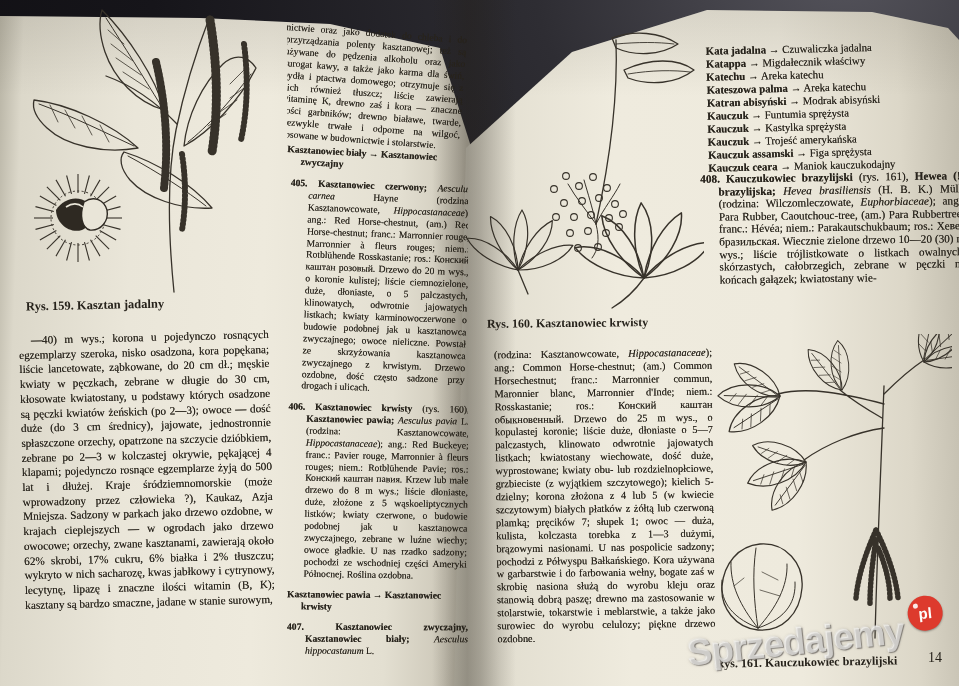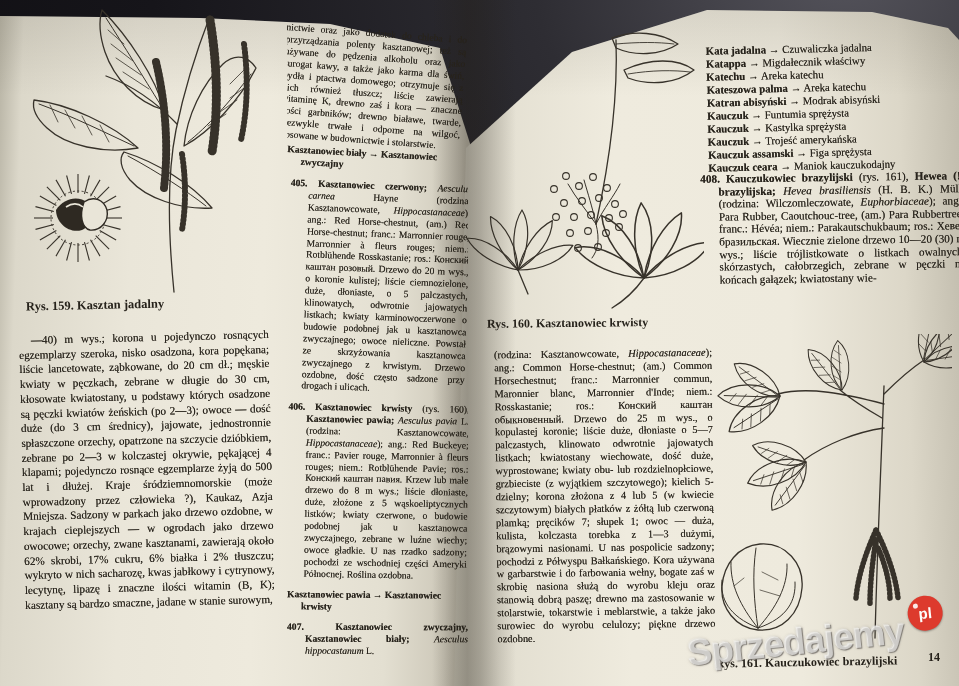--- a/index.html
+++ b/index.html
@@ -43,21 +43,21 @@
   .col-l2 .b-x2{transform:rotate(.5deg);}
   .col-l2 .b-407{transform:rotate(.2deg);}
   .cap-159{left:26px;top:298px;font-size:12.5px;transform:rotate(-1.2deg);}
   
   .cap-160{left:487px;top:316px;font-size:12px;transform:rotate(-.6deg);}
   .col-r1{left:496px;top:348px;width:218px;height:338px;overflow:hidden;font-size:10.4px;line-height:12.9px;transform:rotate(-.7deg);}
   .col-r2-list{left:707px;top:42px;width:240px;font-size:10.8px;line-height:13px;transform:rotate(-1.3deg);}
   .col-r2-list .xref-line{padding-left:16px;text-indent:-16px;}
   .col-r2-408{left:701px;top:171px;width:246px;font-size:11.2px;line-height:12.6px;transform:rotate(-.8deg);}
   .cap-161{left:716px;top:655px;font-size:12px;transform:rotate(-1deg);}
-  .page-num{position:absolute;left:928px;top:650px;z-index:2;font-weight:bold;font-size:12px;color:#26221b;}
+  .page-num{position:absolute;left:928px;top:650px;z-index:2;font-weight:normal;font-size:14px;color:#26221b;}
   
   .watermark{
     position:absolute;left:688px;top:618px;width:280px;height:64px;z-index:5;
     transform:rotate(-6deg);pointer-events:none;
   }
   .wm-text{
     font-family:"Liberation Sans","DejaVu Sans",sans-serif;font-weight:bold;font-size:37px;
     color:rgba(252,252,250,.62);
     text-shadow:1px 1px 1px rgba(110,105,100,.8),-1px -1px 1px rgba(255,255,255,.35),0 0 3px rgba(130,125,118,.5);
     letter-spacing:-1px;

